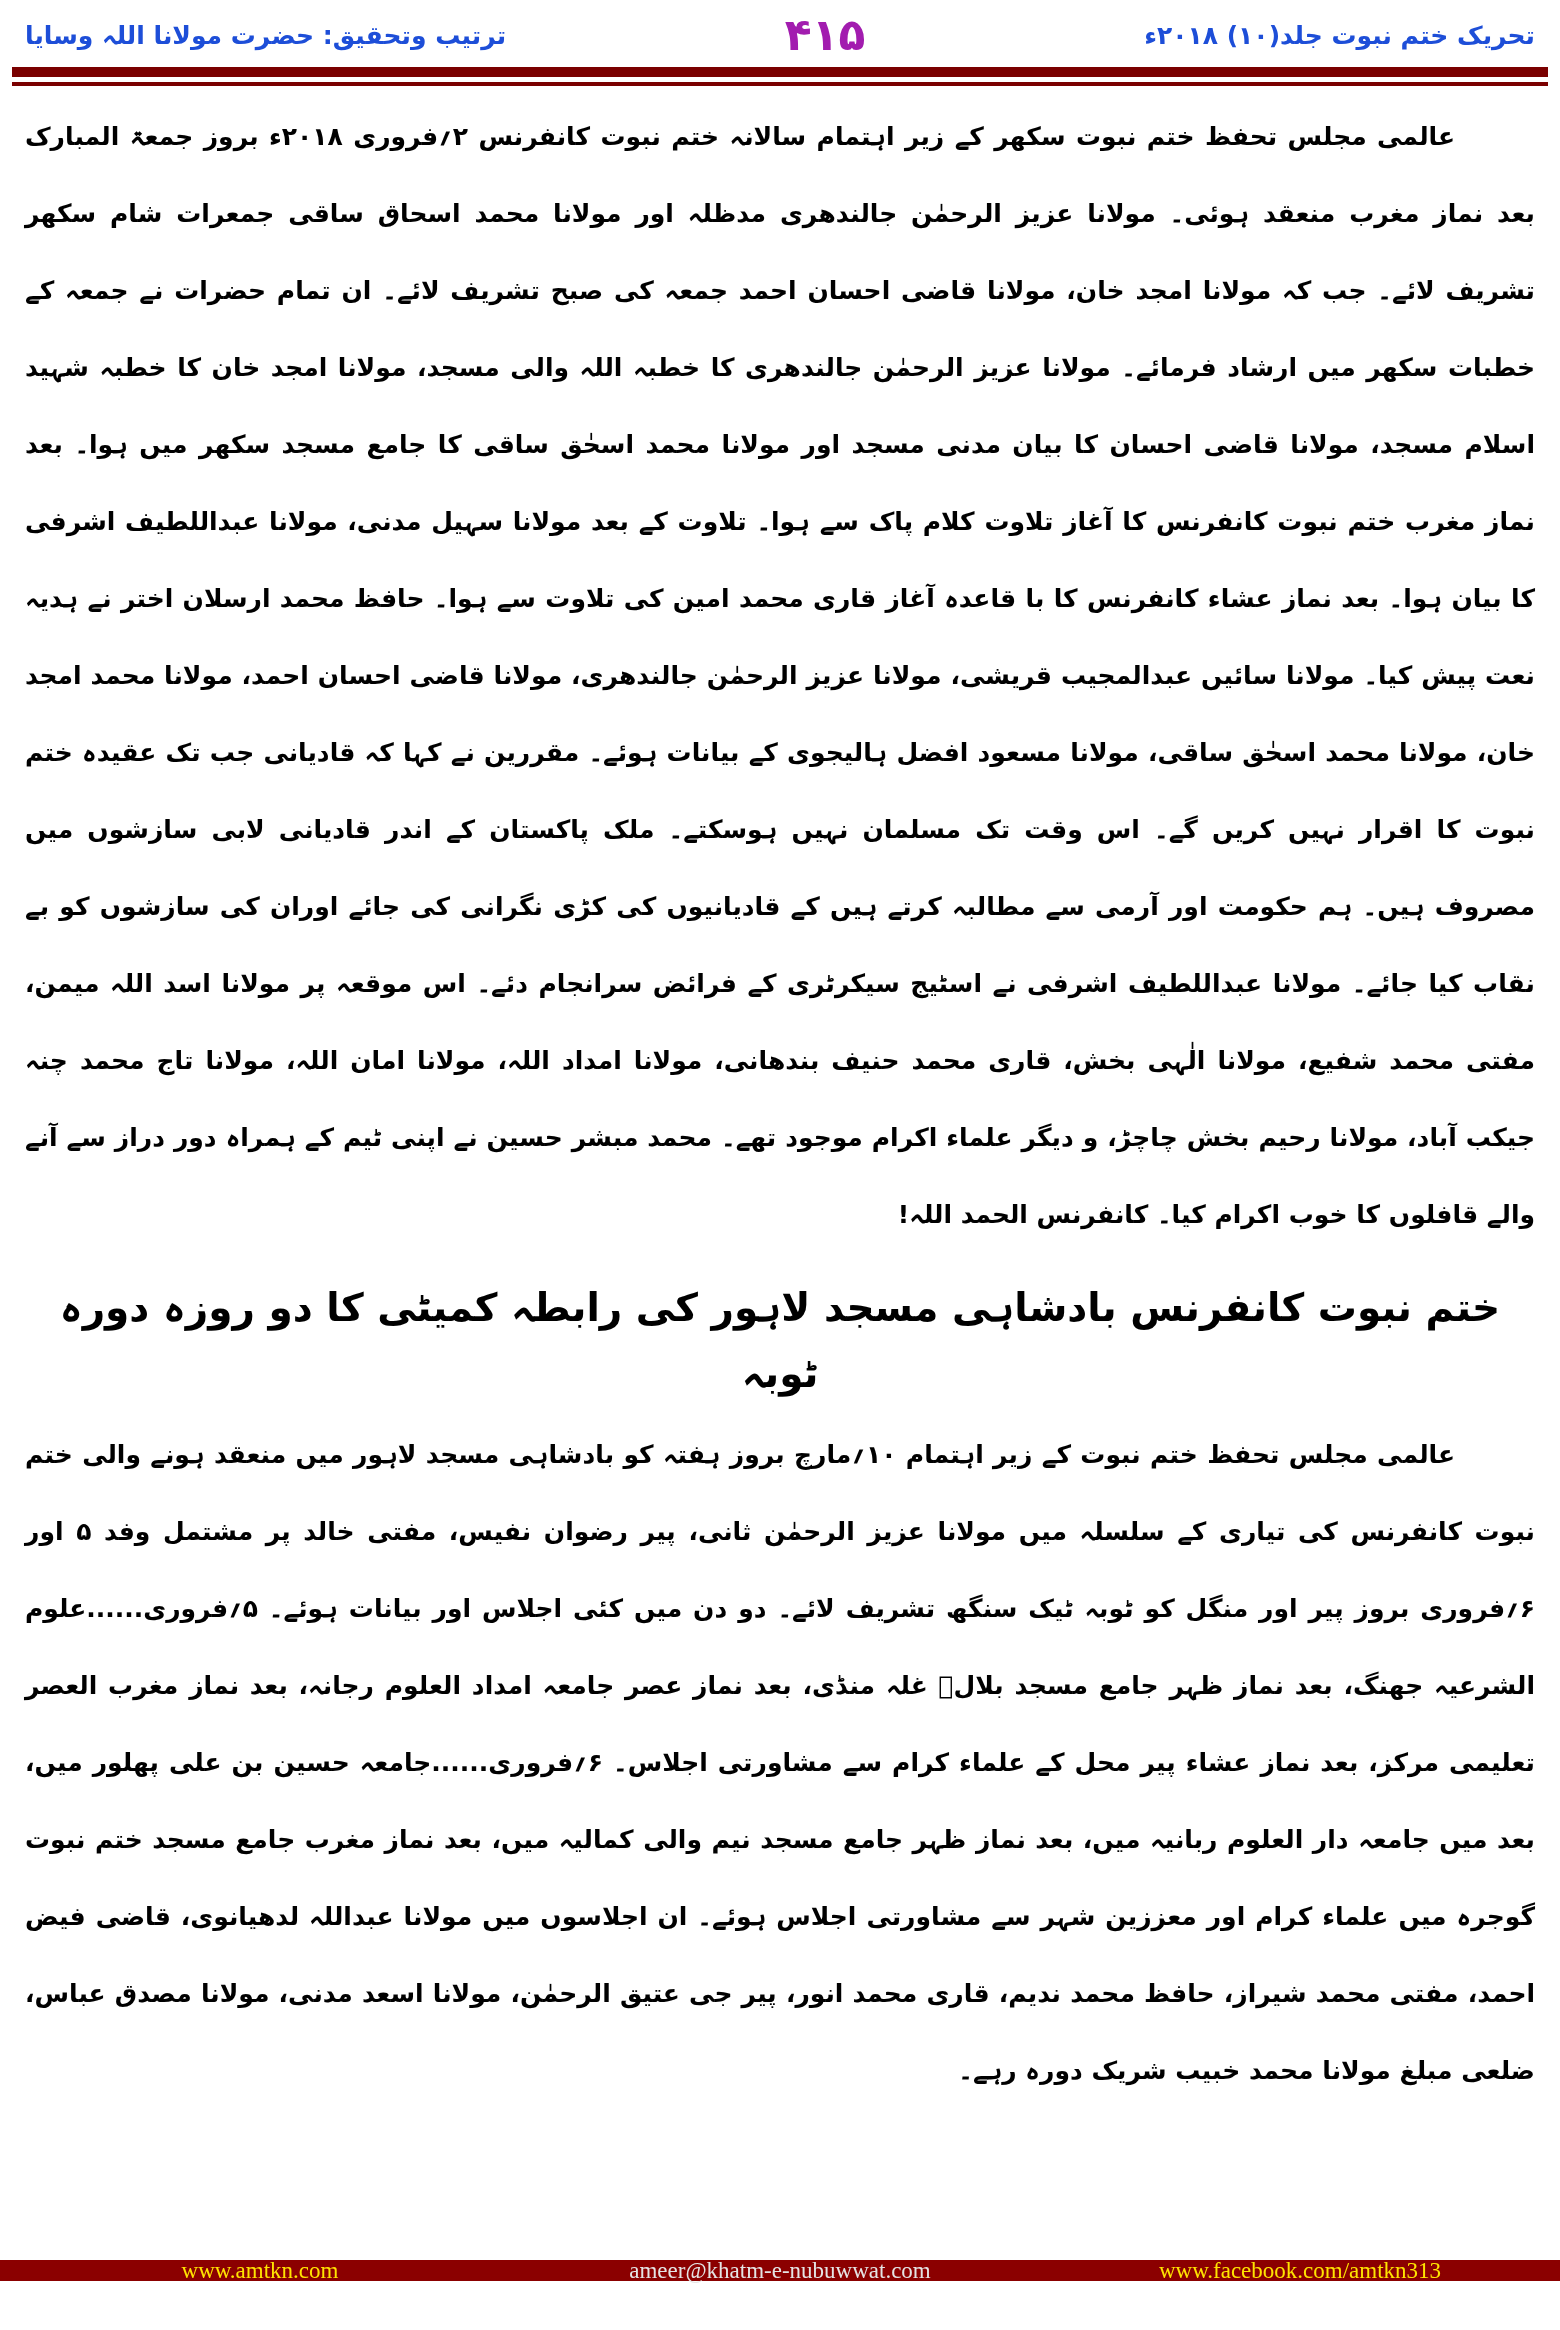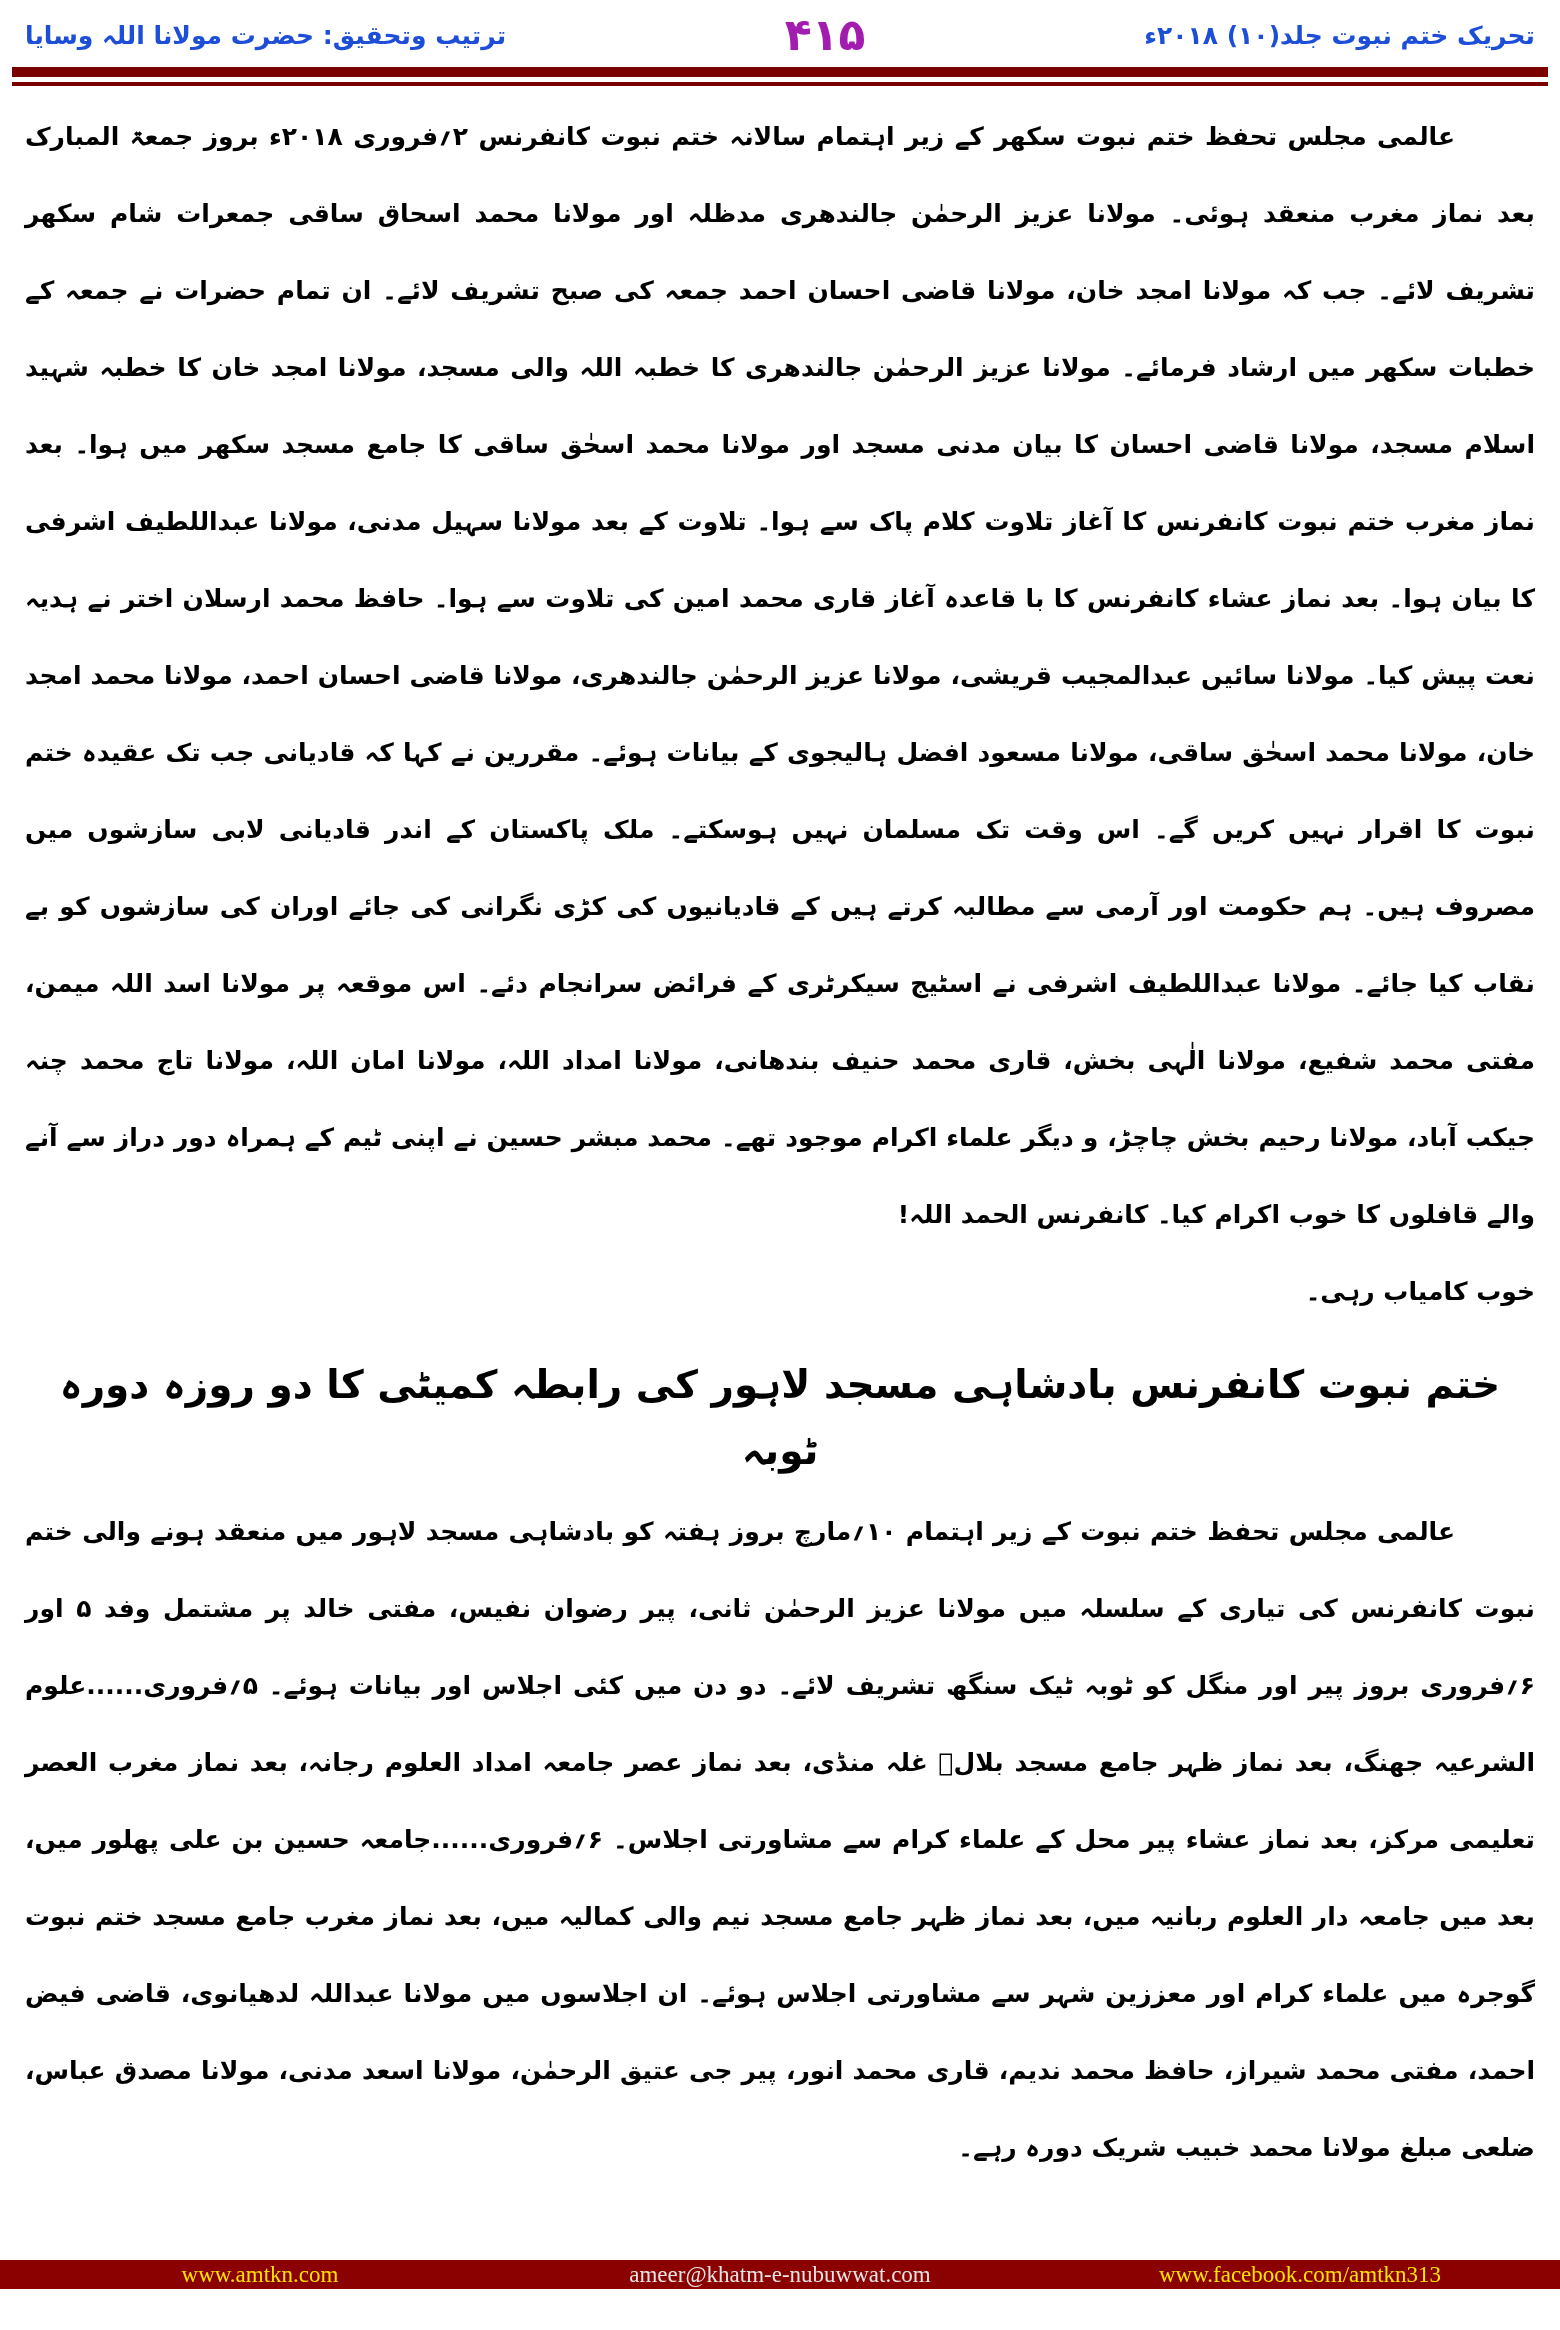--- a/index.html
+++ b/index.html
@@ -84,21 +84,21 @@
     color: #000;
     line-height: 1.7;
     margin: 22px 0 8.4px 0;
   }
   
   .footer-bar {
     position: absolute;
     left: 0;
     top: 2260px;
     width: 1560px;
-    height: 29px;
+    height: 21px;
     background: #8b0000;
     display: flex;
     align-items: center;
     direction: ltr;
     font-family: "Liberation Serif", serif;
     font-size: 23px;
   }
   .footer-bar span {
     flex: 1;
     text-align: center;
@@ -119,21 +119,20 @@
   </div>
 
   <div class="rule-thick"></div>
   <div class="rule-thin"></div>
 
   <div class="content">
 
 
     <p class="para indent">عالمی مجلس تحفظ ختم نبوت سکھر کے زیر اہتمام سالانہ ختم نبوت کانفرنس ۲؍فروری ۲۰۱۸ء بروز جمعۃ المبارک بعد نماز مغرب منعقد ہوئی۔ مولانا عزیز الرحمٰن جالندھری مدظلہ اور مولانا محمد اسحاق ساقی جمعرات شام سکھر تشریف لائے۔ جب کہ مولانا امجد خان، مولانا قاضی احسان احمد جمعہ کی صبح تشریف لائے۔ ان تمام حضرات نے جمعہ کے خطبات سکھر میں ارشاد فرمائے۔ مولانا عزیز الرحمٰن جالندھری کا خطبہ اللہ والی مسجد، مولانا امجد خان کا خطبہ شہید اسلام مسجد، مولانا قاضی احسان کا بیان مدنی مسجد اور مولانا محمد اسحٰق ساقی کا جامع مسجد سکھر میں ہوا۔ بعد نماز مغرب ختم نبوت کانفرنس کا آغاز تلاوت کلام پاک سے ہوا۔ تلاوت کے بعد مولانا سہیل مدنی، مولانا عبداللطیف اشرفی کا بیان ہوا۔ بعد نماز عشاء کانفرنس کا با قاعدہ آغاز قاری محمد امین کی تلاوت سے ہوا۔ حافظ محمد ارسلان اختر نے ہدیہ نعت پیش کیا۔ مولانا سائیں عبدالمجیب قریشی، مولانا عزیز الرحمٰن جالندھری، مولانا قاضی احسان احمد، مولانا محمد امجد خان، مولانا محمد اسحٰق ساقی، مولانا مسعود افضل ہالیجوی کے بیانات ہوئے۔ مقررین نے کہا کہ قادیانی جب تک عقیدہ ختم نبوت کا اقرار نہیں کریں گے۔ اس وقت تک مسلمان نہیں ہوسکتے۔ ملک پاکستان کے اندر قادیانی لابی سازشوں میں مصروف ہیں۔ ہم حکومت اور آرمی سے مطالبہ کرتے ہیں کے قادیانیوں کی کڑی نگرانی کی جائے اوران کی سازشوں کو بے نقاب کیا جائے۔ مولانا عبداللطیف اشرفی نے اسٹیج سیکرٹری کے فرائض سرانجام دئے۔ اس موقعہ پر مولانا اسد اللہ میمن، مفتی محمد شفیع، مولانا الٰہی بخش، قاری محمد حنیف بندھانی، مولانا امداد اللہ، مولانا امان اللہ، مولانا تاج محمد چنہ جیکب آباد، مولانا رحیم بخش چاچڑ، و دیگر علماء اکرام موجود تھے۔ محمد مبشر حسین نے اپنی ٹیم کے ہمراہ دور دراز سے آنے والے قافلوں کا خوب اکرام کیا۔ کانفرنس الحمد اللہ!</p>
     <div class="cite-row">
-      <span class="tail">خوب کامیاب رہی۔</span>
     </div>
 
     <h2 class="section-heading">ختم نبوت کانفرنس بادشاہی مسجد لاہور کی رابطہ کمیٹی کا دو روزہ دورہ ٹوبہ</h2>
     <p class="para indent">عالمی مجلس تحفظ ختم نبوت کے زیر اہتمام ۱۰؍مارچ بروز ہفتہ کو بادشاہی مسجد لاہور میں منعقد ہونے والی ختم نبوت کانفرنس کی تیاری کے سلسلہ میں مولانا عزیز الرحمٰن ثانی، پیر رضوان نفیس، مفتی خالد پر مشتمل وفد ۵ اور ۶؍فروری بروز پیر اور منگل کو ٹوبہ ٹیک سنگھ تشریف لائے۔ دو دن میں کئی اجلاس اور بیانات ہوئے۔ ۵؍فروری......علوم الشرعیہ جھنگ، بعد نماز ظہر جامع مسجد بلالؓ غلہ منڈی، بعد نماز عصر جامعہ امداد العلوم رجانہ، بعد نماز مغرب العصر تعلیمی مرکز، بعد نماز عشاء پیر محل کے علماء کرام سے مشاورتی اجلاس۔ ۶؍فروری......جامعہ حسین بن علی پھلور میں، بعد میں جامعہ دار العلوم ربانیہ میں، بعد نماز ظہر جامع مسجد نیم والی کمالیہ میں، بعد نماز مغرب جامع مسجد ختم نبوت گوجرہ میں علماء کرام اور معززین شہر سے مشاورتی اجلاس ہوئے۔ ان اجلاسوں میں مولانا عبداللہ لدھیانوی، قاضی فیض احمد، مفتی محمد شیراز، حافظ محمد ندیم، قاری محمد انور، پیر جی عتیق الرحمٰن، مولانا اسعد مدنی، مولانا مصدق عباس، ضلعی مبلغ مولانا محمد خبیب شریک دورہ رہے۔</p>
 
   </div>
 
   <div class="footer-bar">
     <span class="footer-yellow">www.amtkn.com</span>
     <span class="footer-white">ameer@khatm-e-nubuwwat.com</span>

